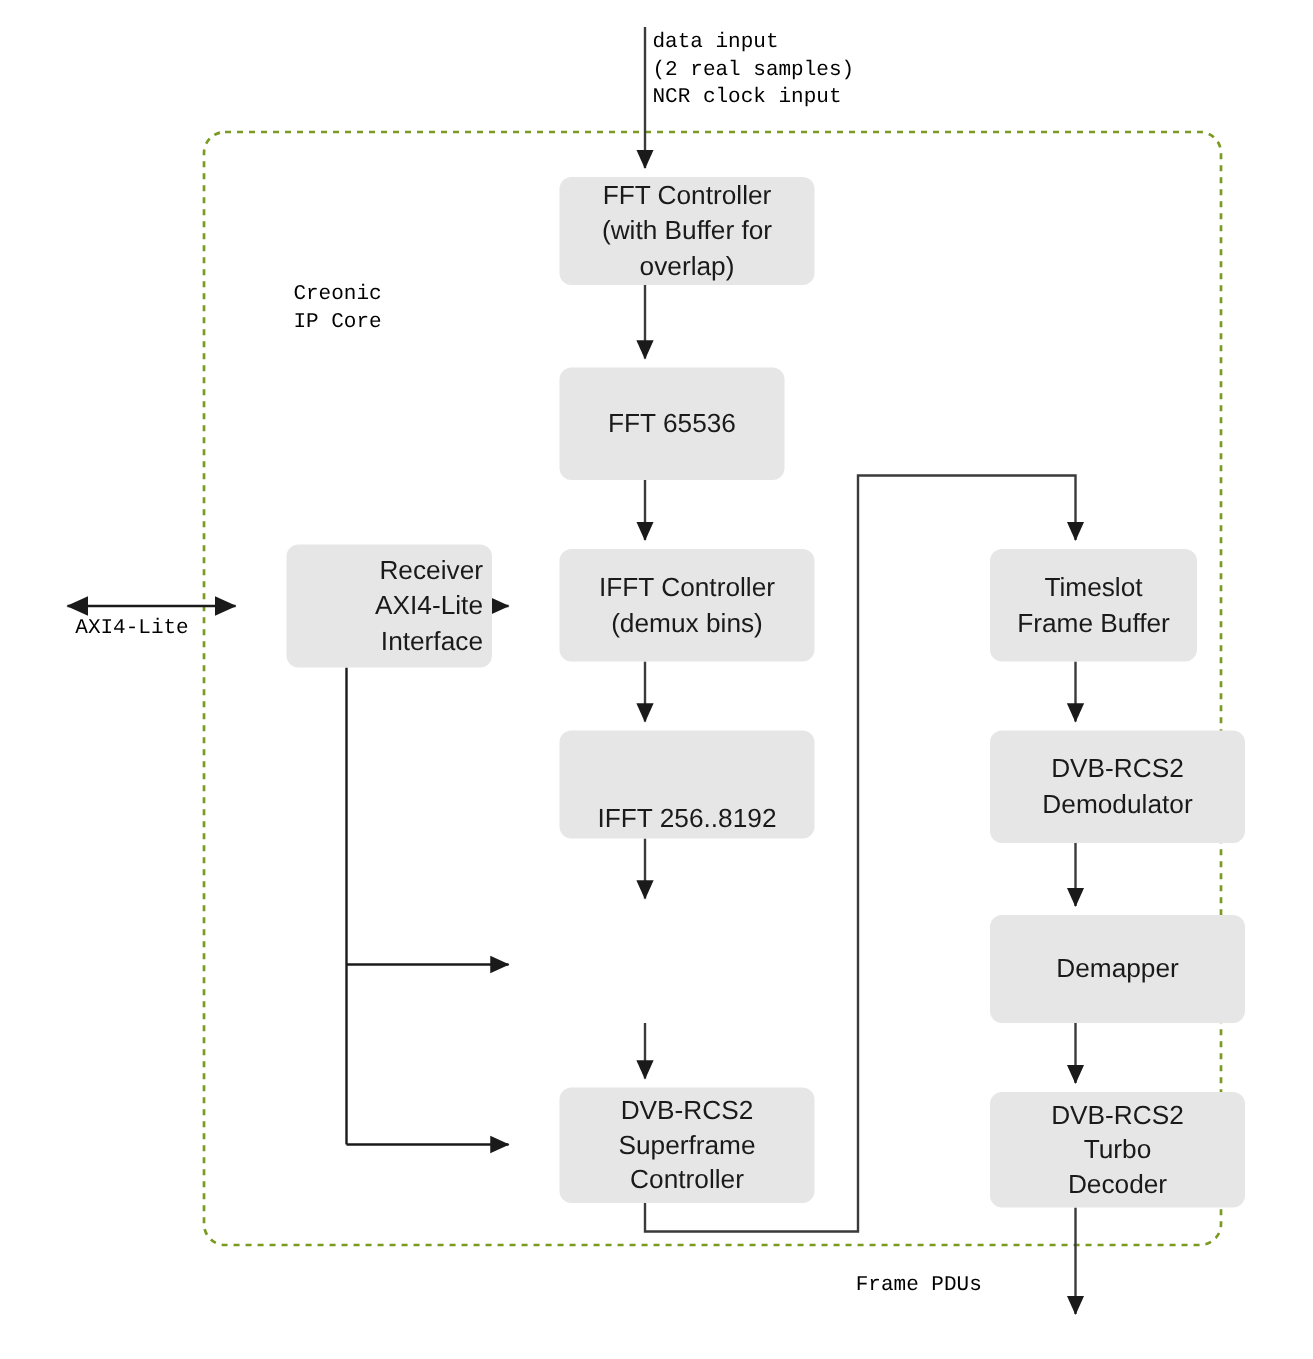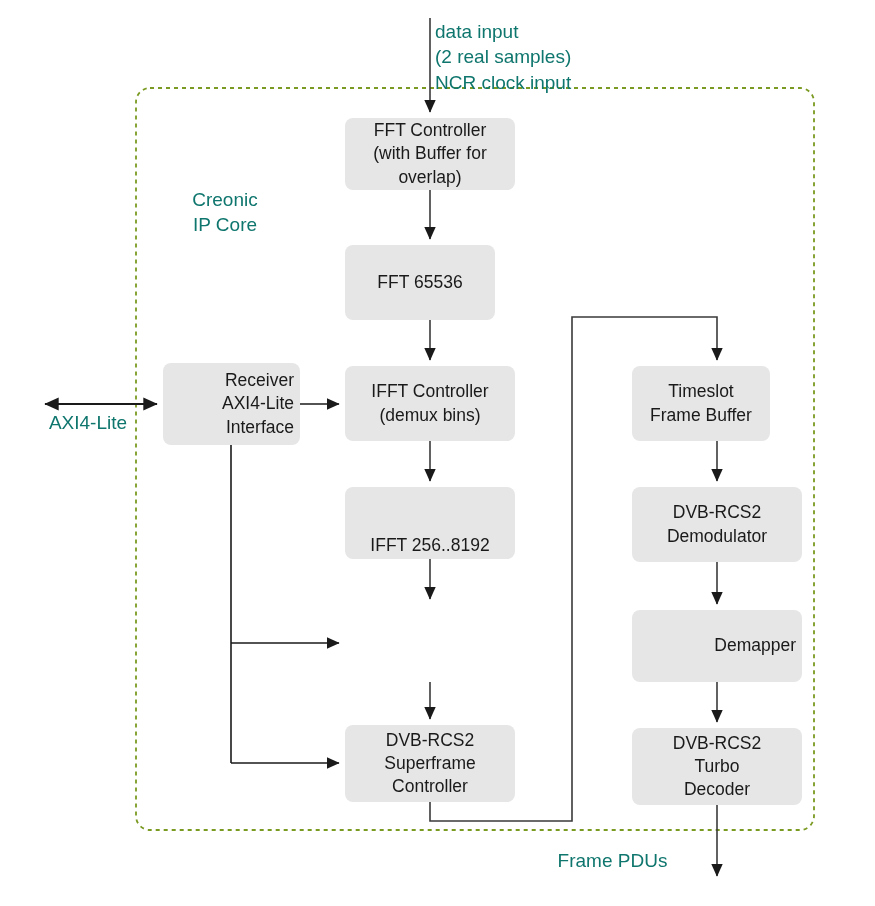--- a/index.html
+++ b/index.html
@@ -32,31 +32,32 @@
     align-items: center;
     justify-content: center;
     text-align: center;
     color: #1a1a1a;
     font-size: 17.5px;
     line-height: 1.32;
     font-family: "Liberation Sans", sans-serif;
     box-sizing: border-box;
     padding: 2px 6px;
     z-index: 3;
+    margin-left: 28px;
   }
   .node span {
     display: block;
     width: 100%;
   }
   .free-label {
     position: absolute;
-    color: #0f766e;
-    font-size: 19px;
+    color: #000000;
+    font-size: 14px;
     line-height: 1.33;
-    font-family: Liberation Sans, sans-serif;
+    font-family: Liberation Mono, monospace;
     white-space: pre;
     z-index: 4;
   }
   .free-label.center {
     text-align: center;
   }
   .free-label.right {
     text-align: center;
   }
 </style>
@@ -148,21 +149,21 @@
   <div class="node" style="left:345px; top:487px; width:170px; height:72px;align-items:flex-end;">
     <span>IFFT 256..8192</span>
   </div>
 
   <div class="node" style="left:632px; top:487px; width:170px; height:75px;">
     <span style="white-space: pre-line;">DVB-RCS2
 Demodulator</span>
   </div>
 
 
-  <div class="node" style="left:632px; top:610px; width:170px; height:72px;text-align:right;">
+  <div class="node" style="left:632px; top:610px; width:170px; height:72px;">
     <span>Demapper</span>
   </div>
 
   <div class="node" style="left:345px; top:725px; width:170px; height:77px;">
     <span style="white-space: pre-line;">DVB-RCS2
 Superframe
 Controller</span>
   </div>
 
   <div class="node" style="left:632px; top:728px; width:170px; height:77px;">

